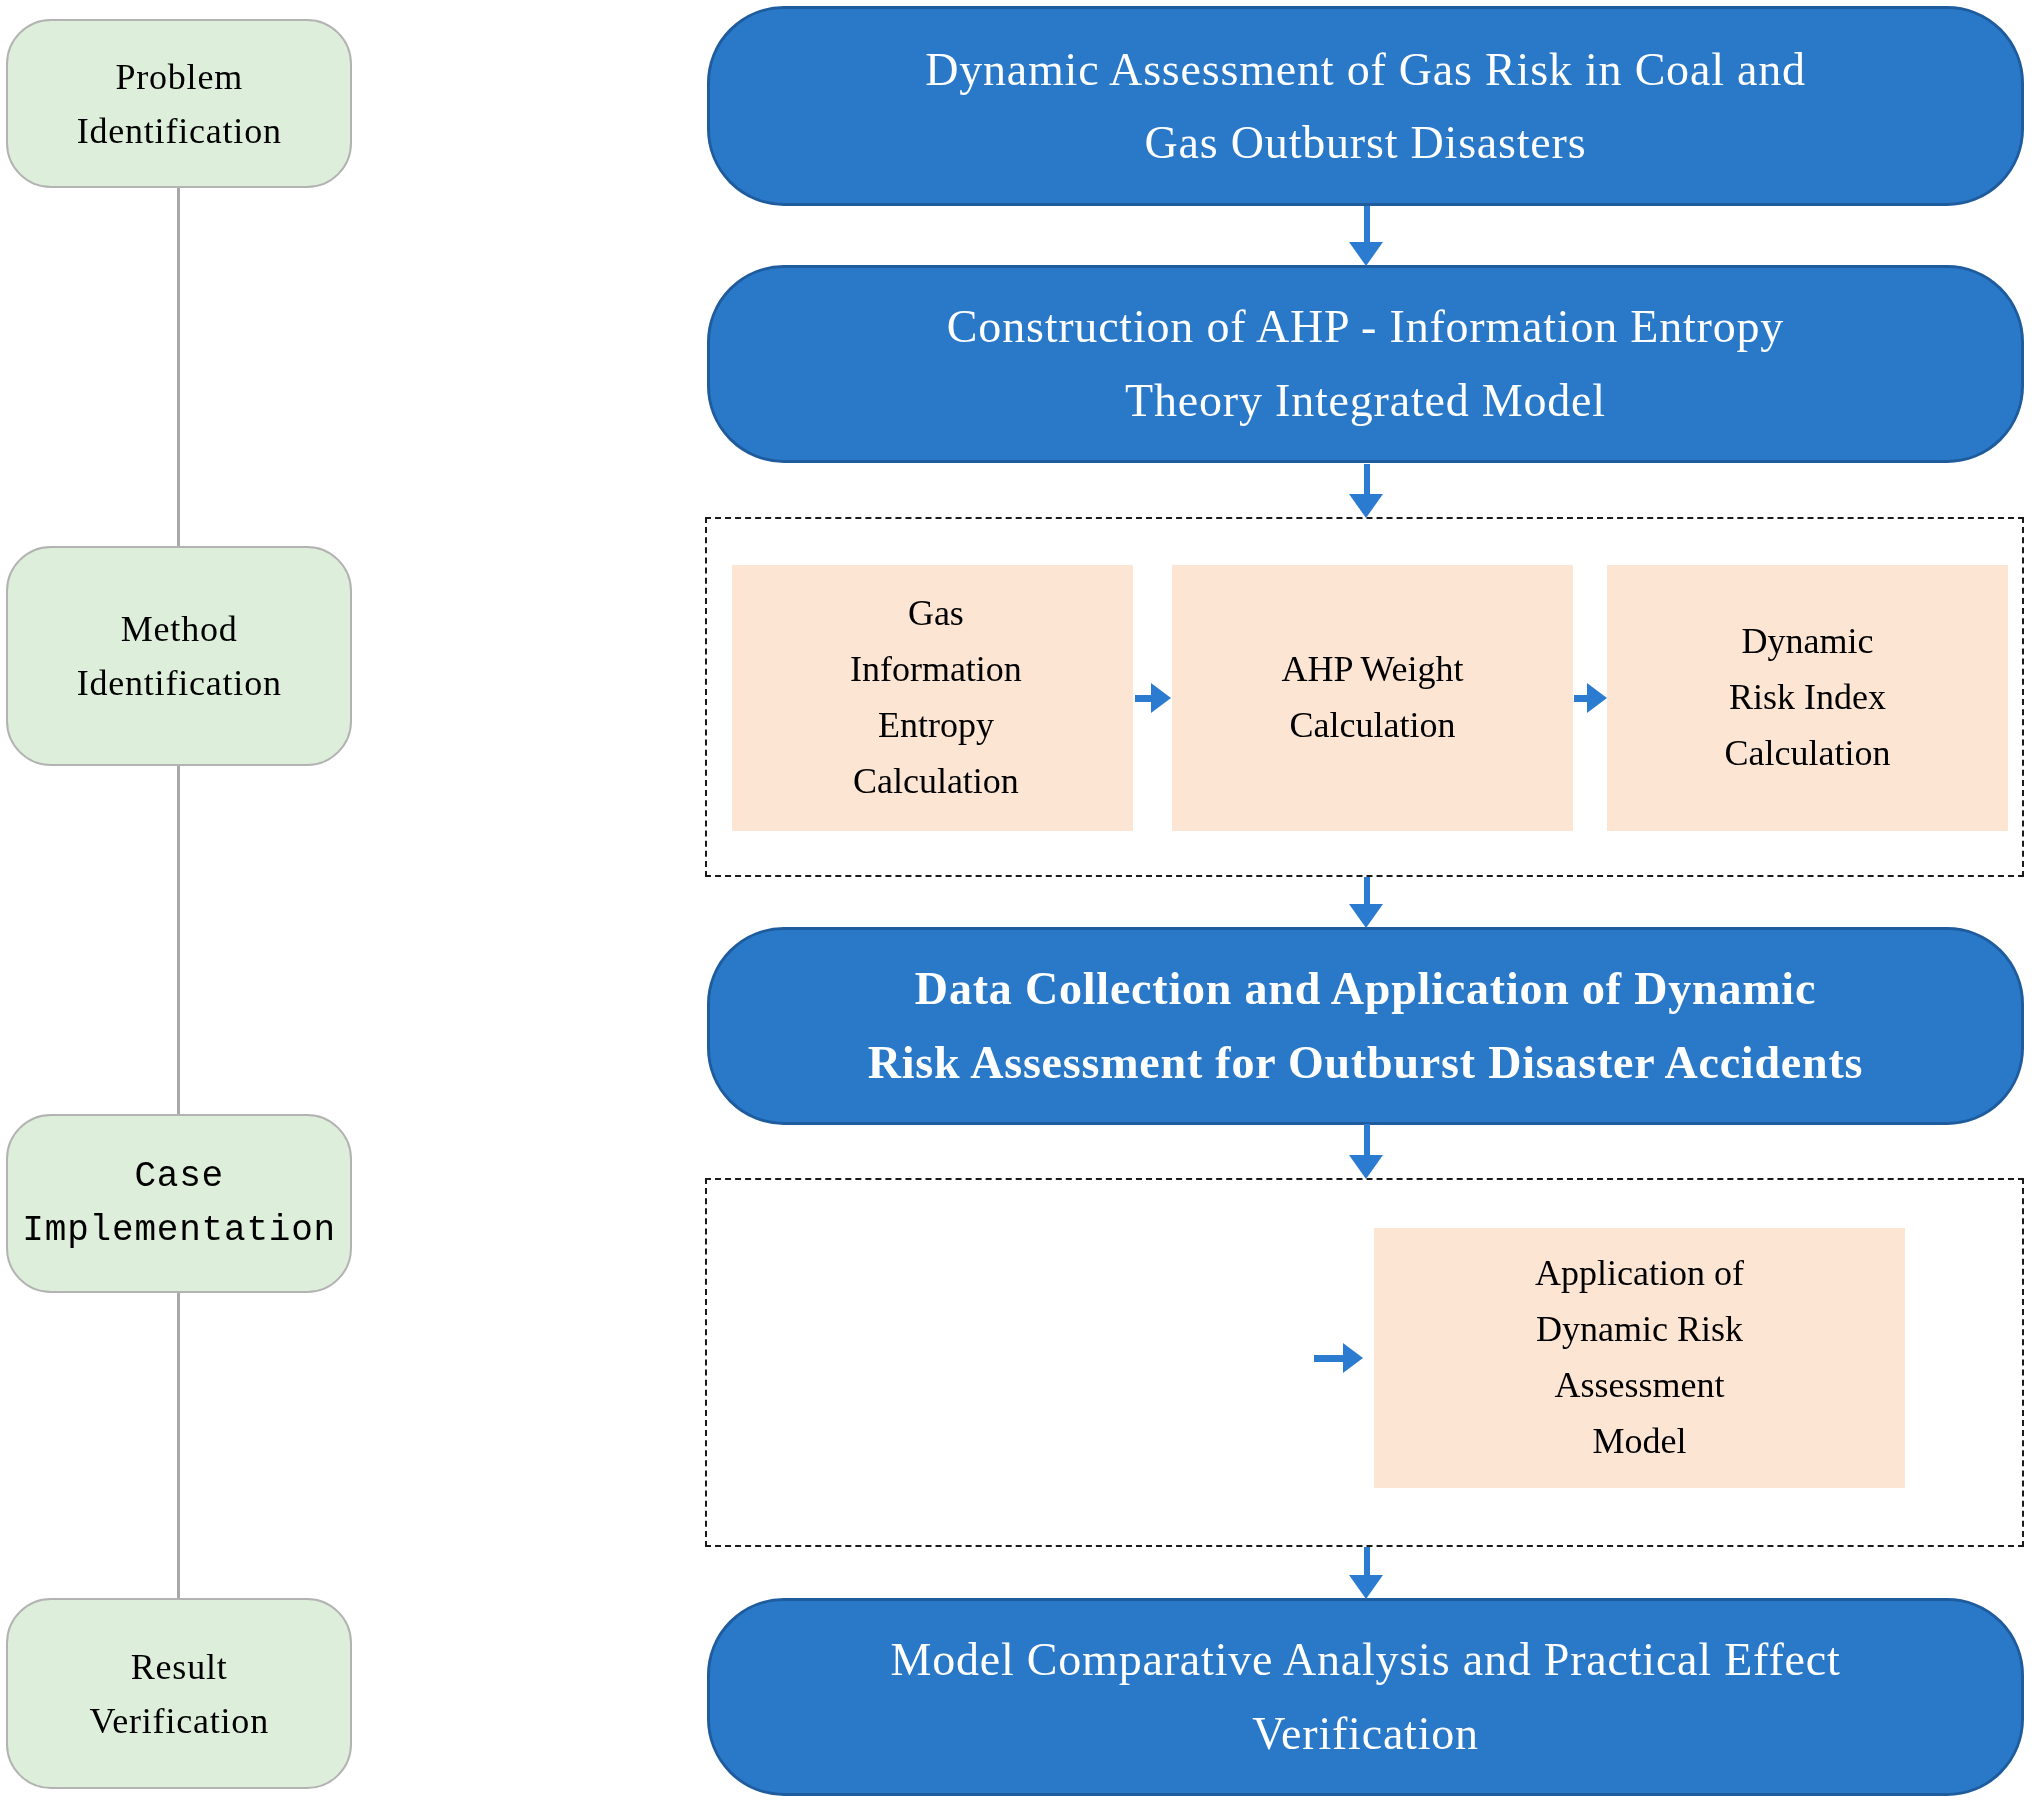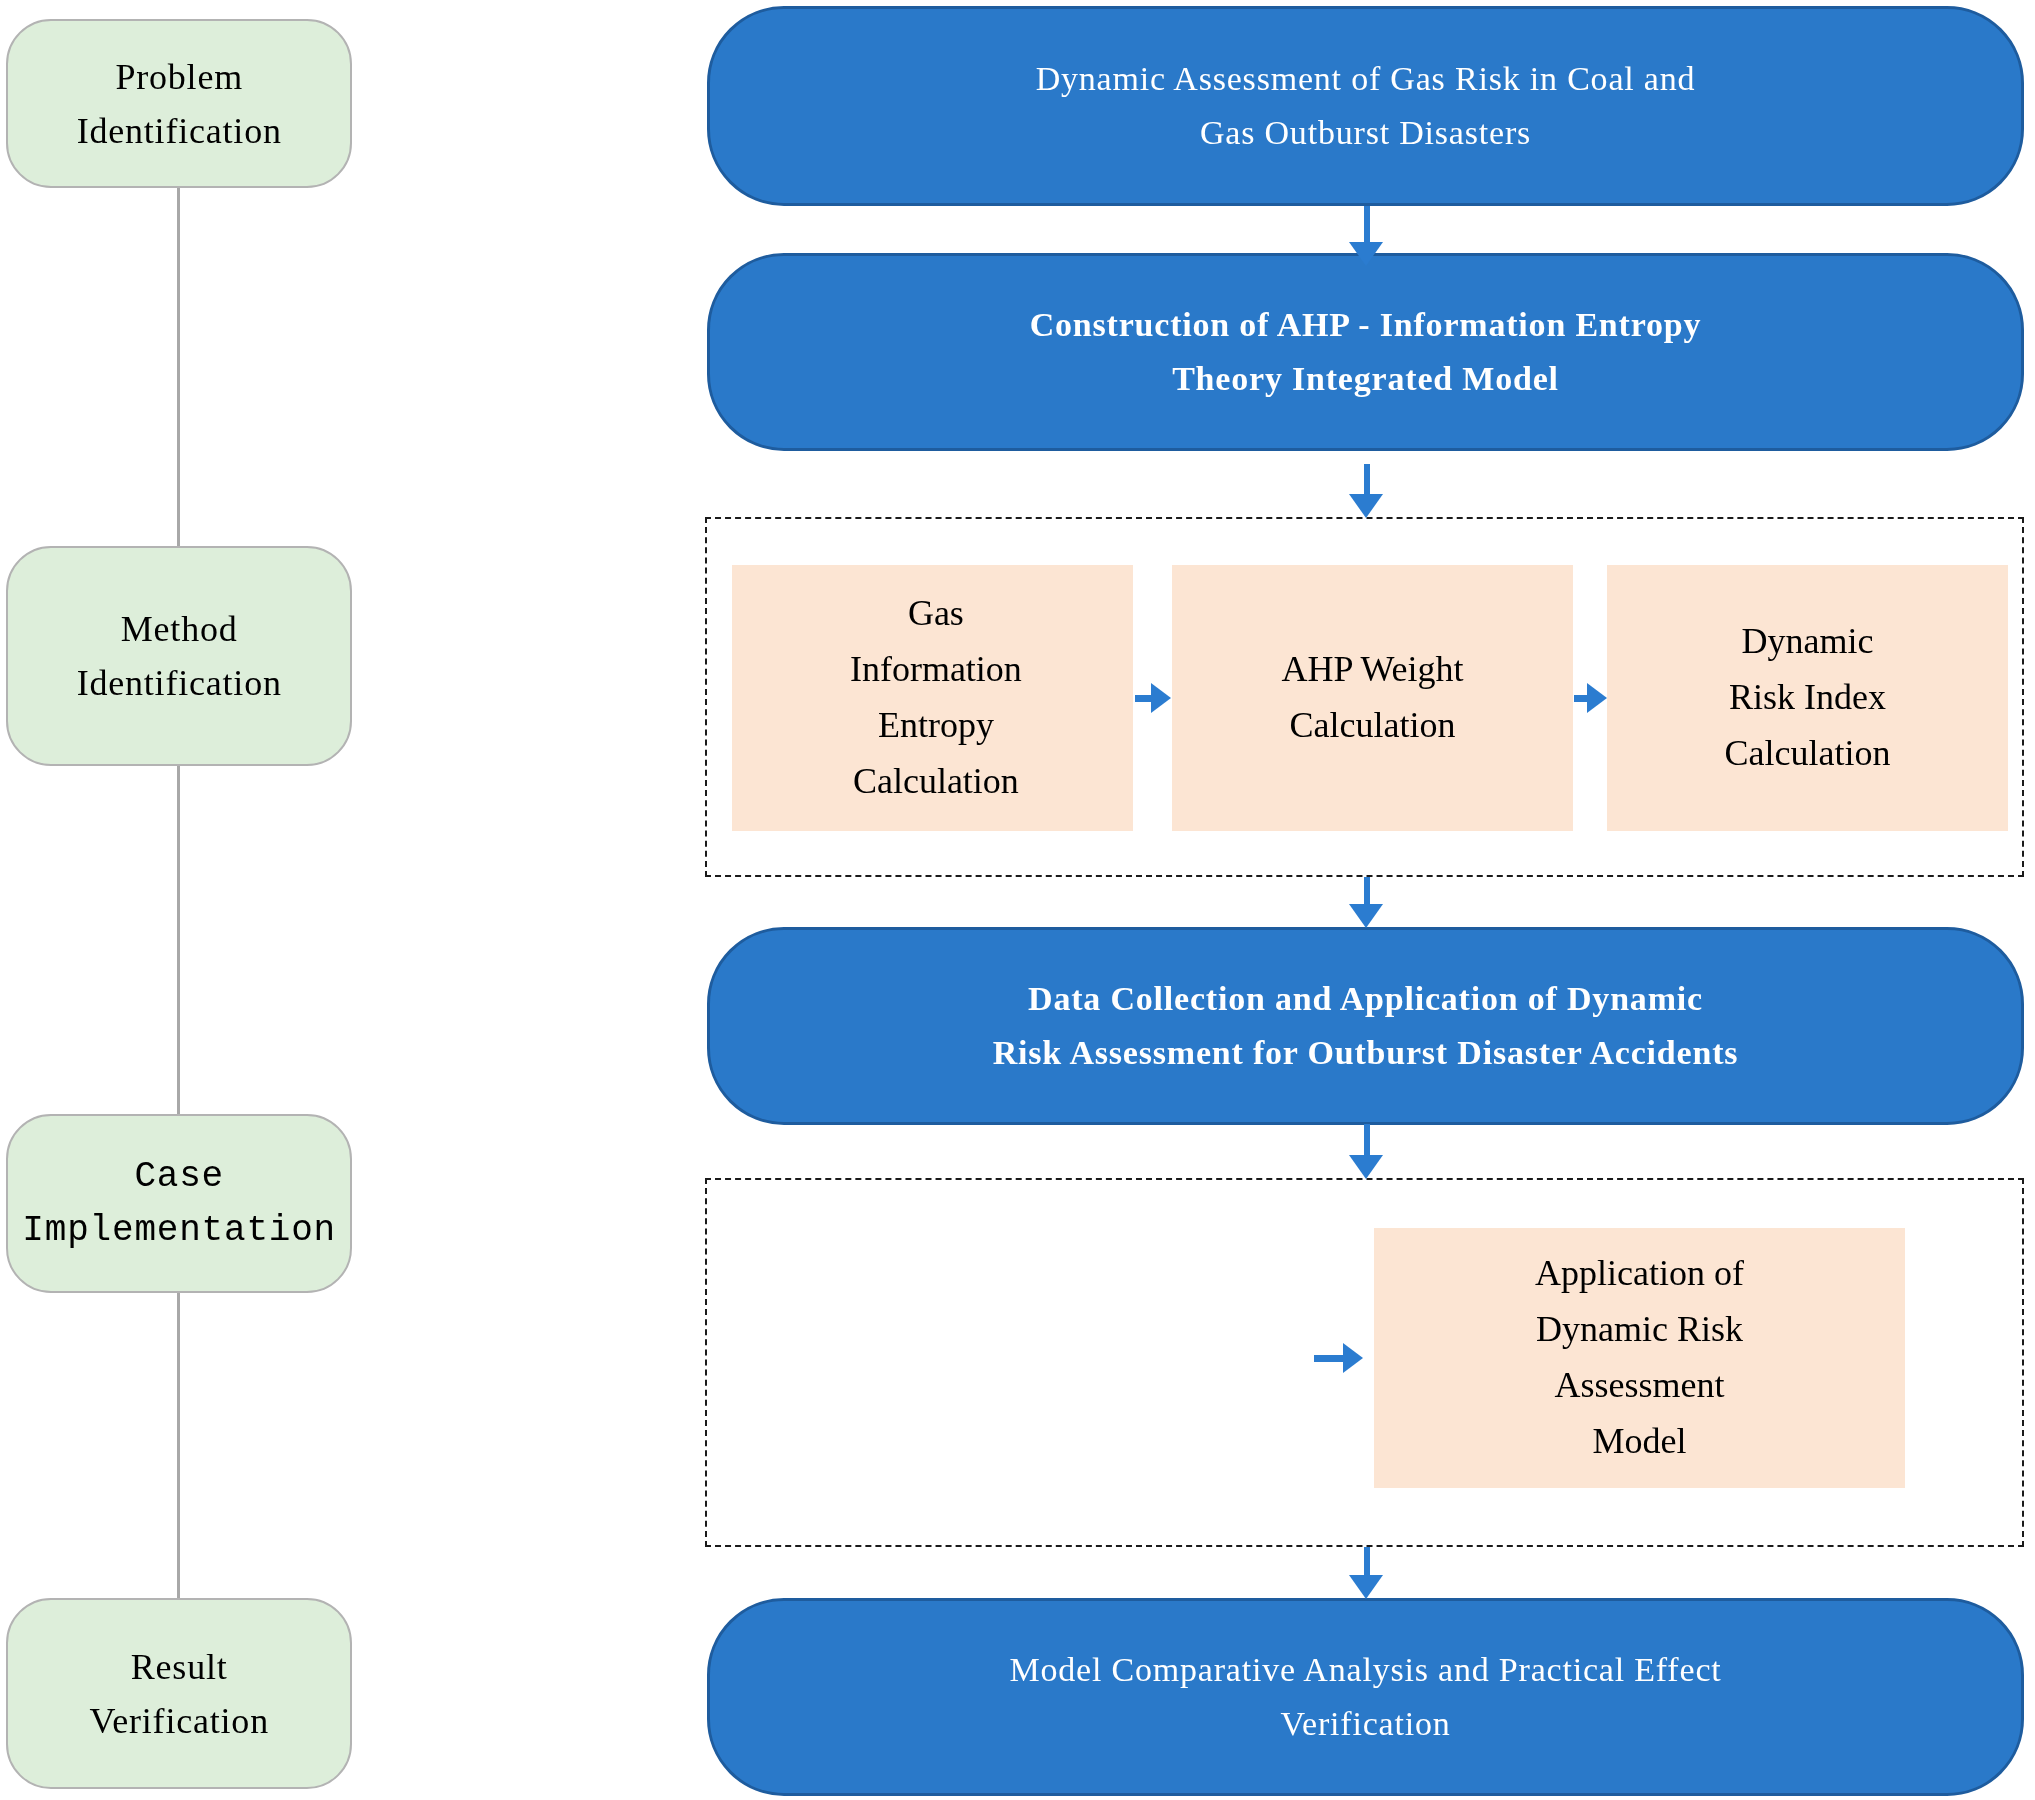--- a/index.html
+++ b/index.html
@@ -53,32 +53,32 @@
   
   .blue-box {
     position: absolute;
     left: 707px;
     width: 1317px;
     box-sizing: border-box;
     background: var(--blue-fill, #2A79C9);
     border: 3.8px solid var(--blue-border, #1E5C9E);
     border-radius: 77px;
     color: var(--text-light, #fff);
-    font-size: 34px;
+    font-size: 46px;
     line-height: 1.6;
     letter-spacing: 0.8px;
     display: flex;
     align-items: center;
     justify-content: center;
     text-align: center;
     z-index: 1;
     padding: 16px 23px;
   }
   .b1 { top: 6.2px;    height: 200px; }
-  .b2 { top: 253px;  height: 198px; font-weight: bold; }
+  .b2 { top: 265px;  height: 198px; }
   .b3 { top: 927px; height: 198px; font-weight: bold; }
   .b4 { top: 1598px; height: 198px; }
 
   
   .dashed-box {
     position: absolute;
     left: 705px;
     width: 1319px;
     box-sizing: border-box;
     border: 2.3px dashed var(--dashed-border, #1A1A1A);

